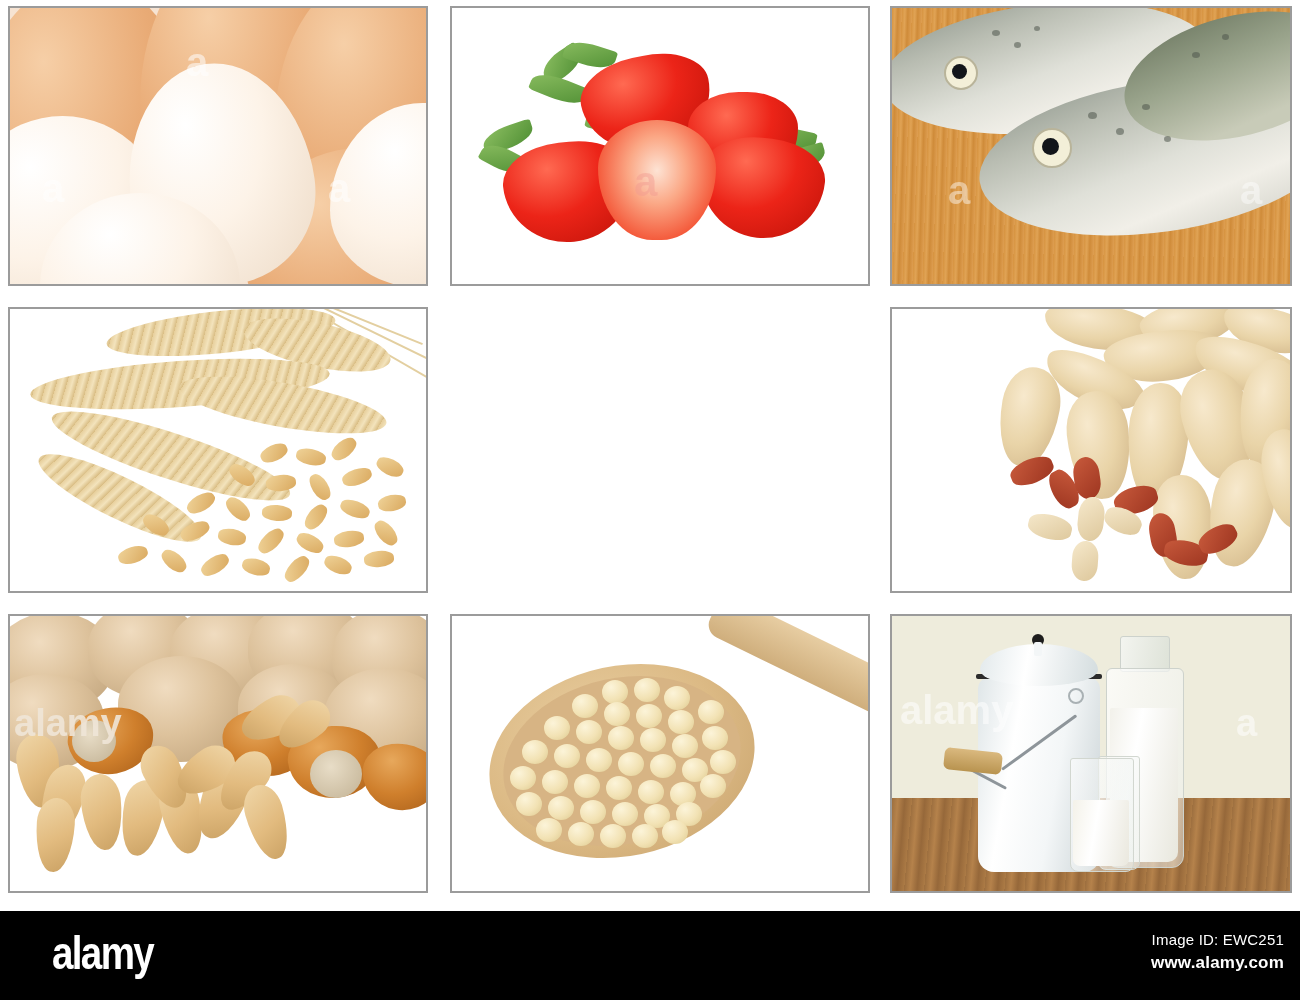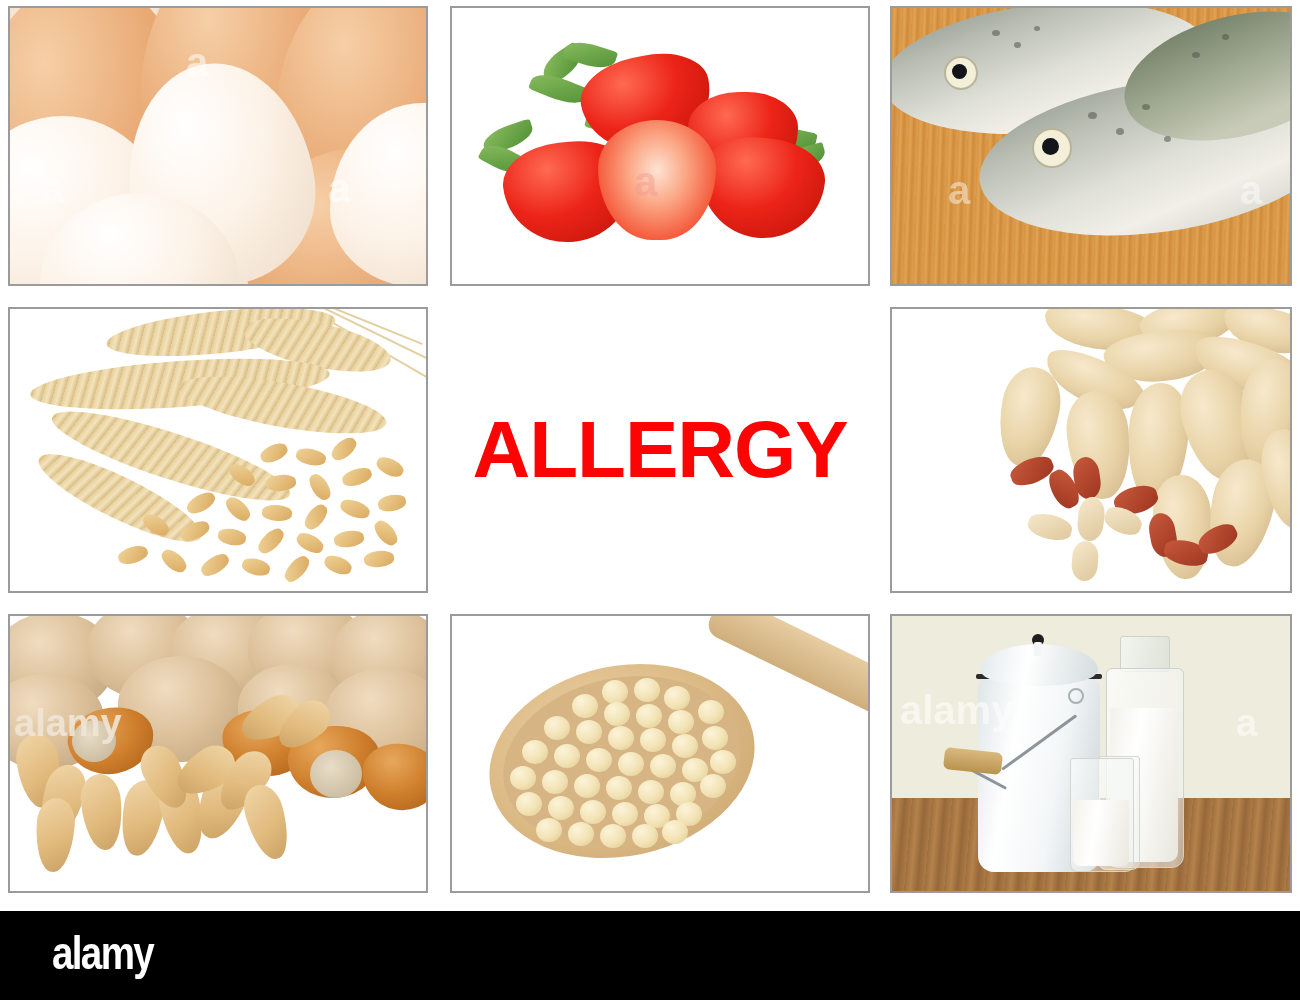--- a/index.html
+++ b/index.html
@@ -303,23 +303,20 @@
         <div class="grain" style="left:108px; top:238px; width:30px; height:16px; transform:rotate(-16deg);"></div>
         <div class="grain" style="left:150px; top:244px; width:28px; height:16px; transform:rotate(40deg);"></div>
         <div class="grain" style="left:190px; top:248px; width:30px; height:16px; transform:rotate(-32deg);"></div>
         <div class="grain" style="left:232px; top:250px; width:28px; height:16px; transform:rotate(14deg);"></div>
         <div class="grain" style="left:272px; top:252px; width:30px; height:16px; transform:rotate(-48deg);"></div>
         <div class="grain" style="left:314px; top:248px; width:28px; height:16px; transform:rotate(22deg);"></div>
         <div class="grain" style="left:354px; top:242px; width:30px; height:16px; transform:rotate(-6deg);"></div>
       </div>
     </div>
 
-    <div id="center-cell">
-      <div id="allergy-word">ALLERGY</div>
-    </div>
 
     <div class="panel" style="left:890px; top:307px; width:402px; height:286px;">
       <div class="art" style="background:#ffffff;">
         <div class="pod" style="left:152px; top:-4px;  width:110px; height:44px; transform:rotate(8deg);"></div>
         <div class="pod" style="left:248px; top:-8px;  width:100px; height:44px; transform:rotate(-10deg);"></div>
         <div class="pod" style="left:330px; top:0px;   width:96px;  height:42px; transform:rotate(14deg);"></div>
         <div class="pod" style="left:212px; top:22px;  width:118px; height:50px; transform:rotate(-6deg);"></div>
         <div class="pod" style="left:300px; top:34px;  width:112px; height:48px; transform:rotate(18deg);"></div>
         <div class="pod" style="left:150px; top:50px;  width:104px; height:44px; transform:rotate(24deg);"></div>
         <div class="pod" style="left:108px; top:58px;  width:58px;  height:100px; transform:rotate(10deg);"></div>
@@ -454,14 +451,18 @@
         <span class="wm" style="left:344px; top:86px;  font-size:38px;">a</span>
       </div>
     </div>
 
   </div>
 
   <div id="footer-bar"></div>
 
   <div id="alamy-logo">alamy</div>
 
+  <div id="footer-right">
+    <div id="image-id">Image ID: EWC251</div>
+    <div id="site-url">www.alamy.com</div>
+  </div>
 
 </div>
 
 </body></html>

